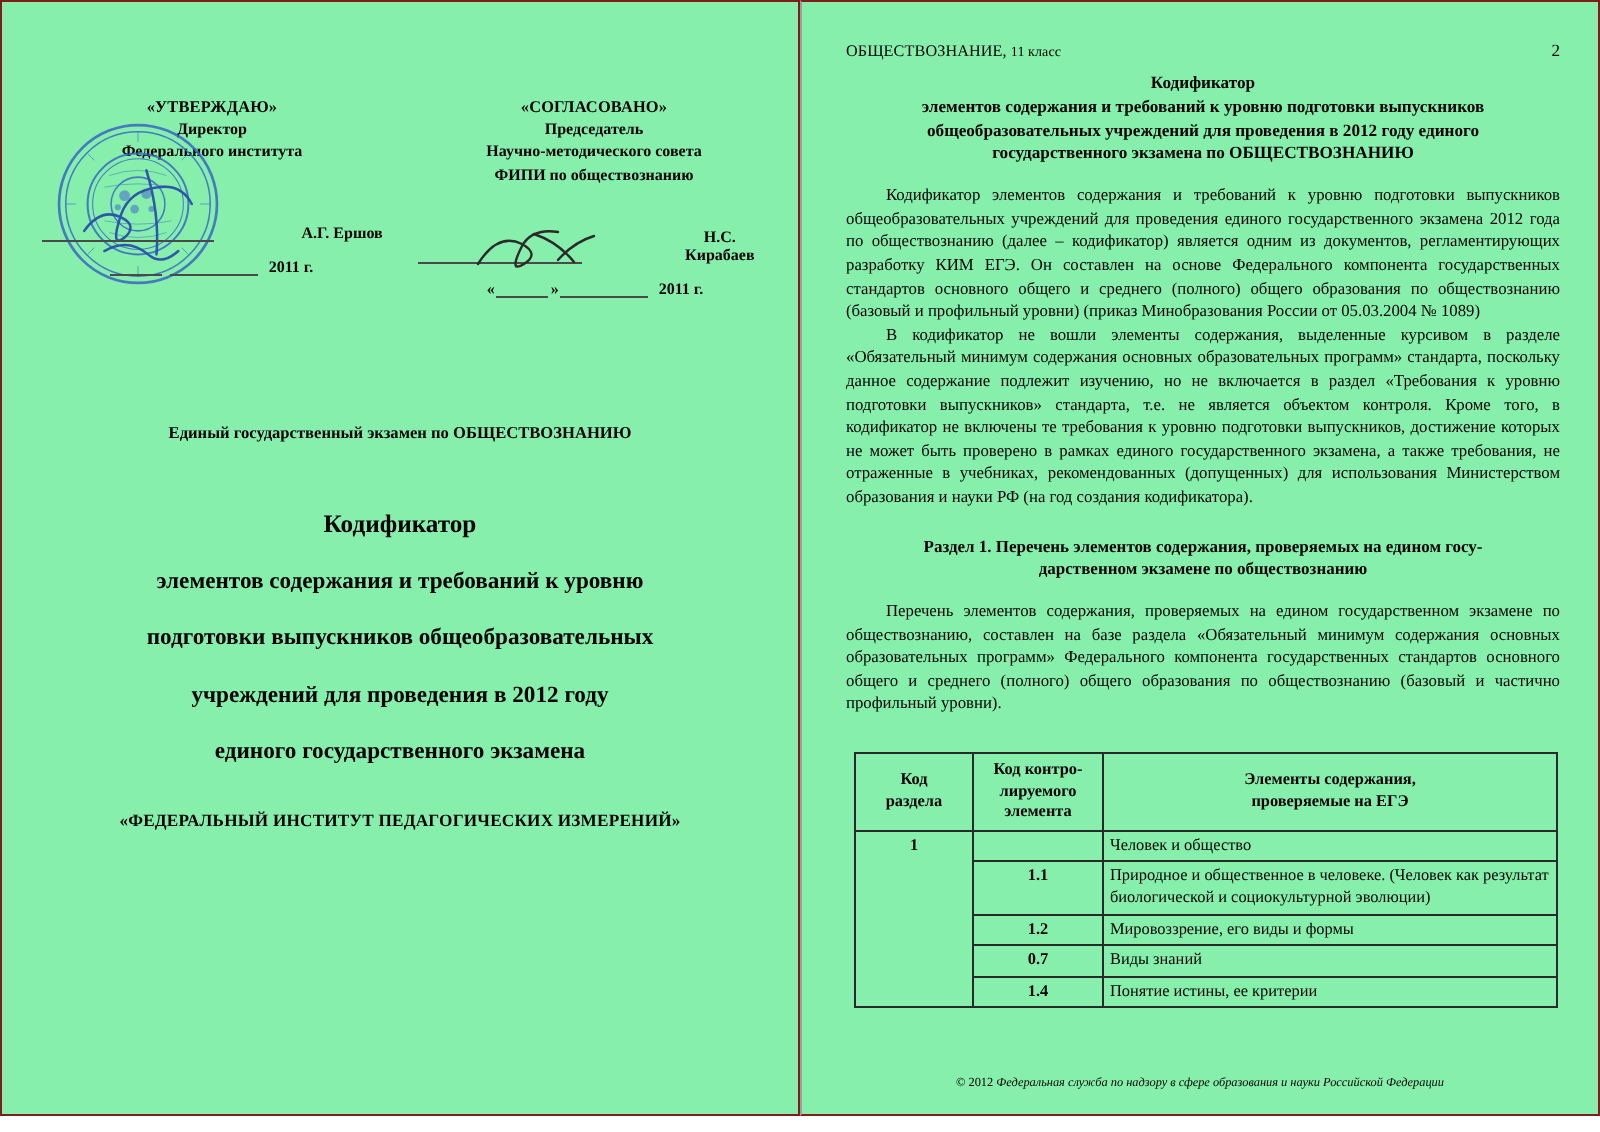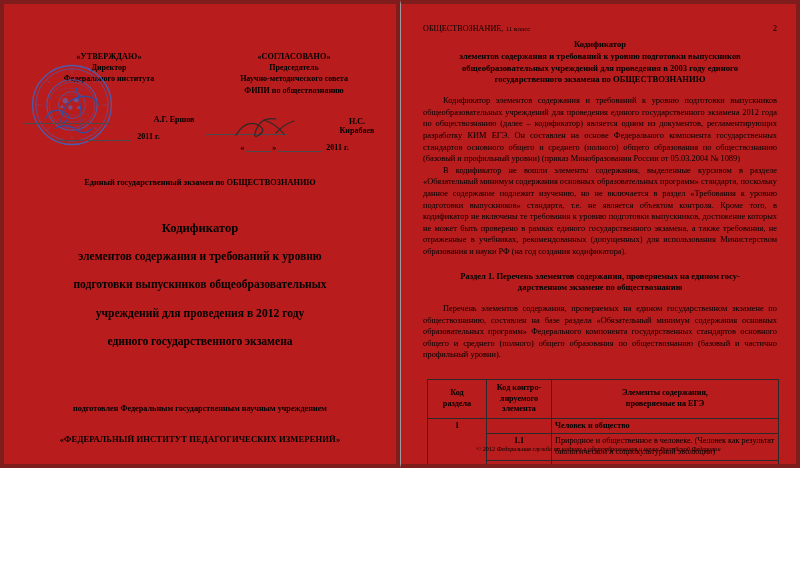--- a/index.html
+++ b/index.html
@@ -16,24 +16,24 @@
   }
   .spread {
     position: relative;
     width: 800px;
     height: 566px;
     background: #ffffff;
     display: flex;
   }
   .page {
     position: relative;
-    background: #b91c1c;
+    background: #86efac;
     box-sizing: border-box;
-    height: 468px;
-    border: 4px solid #7f1d1d;
+    height: 558px;
+    border: 1px solid #7f1d1d;
     overflow: hidden;
   }
   .page-left {
     width: 400px;
   }
   .page-right {
     width: 400px;
     border-left: 1px solid #9d9d9d;
   }
 
@@ -117,21 +117,21 @@
   
   .scribble {
     position: absolute;
     pointer-events: none;
   }
 
   .exam-line {
     text-align: center;
     font-weight: bold;
     font-size: 8.3px;
-    margin-top: 21px;
+    margin-top: 58px;
   }
   .main-title {
     text-align: center;
     margin-top: 33px;
   }
   .main-title .t1 {
     font-weight: bold;
     font-size: 12.6px;
     line-height: 17px;
   }
@@ -210,21 +210,21 @@
     text-align: center;
     font-weight: bold;
     vertical-align: middle;
     padding: 3px 2px;
   }
   .col-a { width: 54px; }
   .col-b { width: 60px; }
   .cell-center { text-align: center; font-weight: bold; }
   .cell-code { text-align: center; font-weight: bold; }
   .cell-text { text-align: left; }
-  .cell-text.bold { font-weight: bold; margin-left: 12px; }
+  .cell-text.bold { font-weight: normal; margin-left: 12px; }
 
   .rp-footer {
     position: absolute;
     bottom: 12px;
     left: 0;
     width: 100%;
     text-align: center;
     font-size: 6.2px;
     font-style: italic;
   }
@@ -323,39 +323,38 @@
     <div class="exam-line">Единый государственный экзамен по ОБЩЕСТВОЗНАНИЮ</div>
 
     <div class="main-title">
       <div class="t1">Кодификатор</div>
       <div class="t2">элементов содержания и требований к уровню</div>
       <div class="t2">подготовки выпускников общеобразовательных</div>
       <div class="t2">учреждений для проведения в 2012 году</div>
       <div class="t2">единого государственного экзамена</div>
     </div>
 
-    <div class="prepared">подготовлен Федеральным государственным научным учреждением</div>
     <div class="institute">«ФЕДЕРАЛЬНЫЙ ИНСТИТУТ ПЕДАГОГИЧЕСКИХ ИЗМЕРЕНИЙ»</div>
   </div>
 
   <div class="page page-right">
     <div class="rp-inner">
 
       <div class="rp-head">
         <div class="subject">
           <span>ОБЩЕСТВОЗНАНИЕ,</span>
           <span class="small">11 класс</span>
         </div>
         <div class="pageno">2</div>
       </div>
 
       <div class="rp-title">
         <div>Кодификатор</div>
         <div>элементов содержания и требований к уровню подготовки выпускников</div>
-        <div>общеобразовательных учреждений для проведения в 2003 году единого</div>
+        <div>общеобразовательных учреждений для проведения в 2012 году единого</div>
         <div>государственного экзамена по ОБЩЕСТВОЗНАНИЮ</div>
       </div>
 
       <div class="rp-para">Кодификатор элементов содержания и требований к уровню подготовки выпускников общеобразовательных учреждений для проведения единого государственного экзамена 2012 года по обществознанию (далее – кодификатор) является одним из документов, регламентирующих разработку КИМ ЕГЭ. Он составлен на основе Федерального компонента государственных стандартов основного общего и среднего (полного) общего образования по обществознанию (базовый и профильный уровни) (приказ Минобразования России от 05.03.2004  № 1089)</div>
       <div class="rp-para tight">В кодификатор не вошли элементы содержания, выделенные курсивом в разделе «Обязательный минимум содержания основных образовательных программ» стандарта, поскольку данное содержание подлежит изучению, но не включается в раздел «Требования к уровню подготовки выпускников» стандарта, т.е. не является объектом контроля. Кроме того, в кодификатор не включены те требования к уровню подготовки выпускников, достижение которых не может быть проверено в рамках единого государственного экзамена, а также требования, не отраженные в учебниках, рекомендованных (допущенных) для использования Министерством образования и науки РФ (на год создания кодификатора).</div>
 
       <div class="rp-section">
         <div>Раздел 1. Перечень элементов содержания, проверяемых на едином госу-</div>
         <div>дарственном экзамене по обществознанию</div>
       </div>

